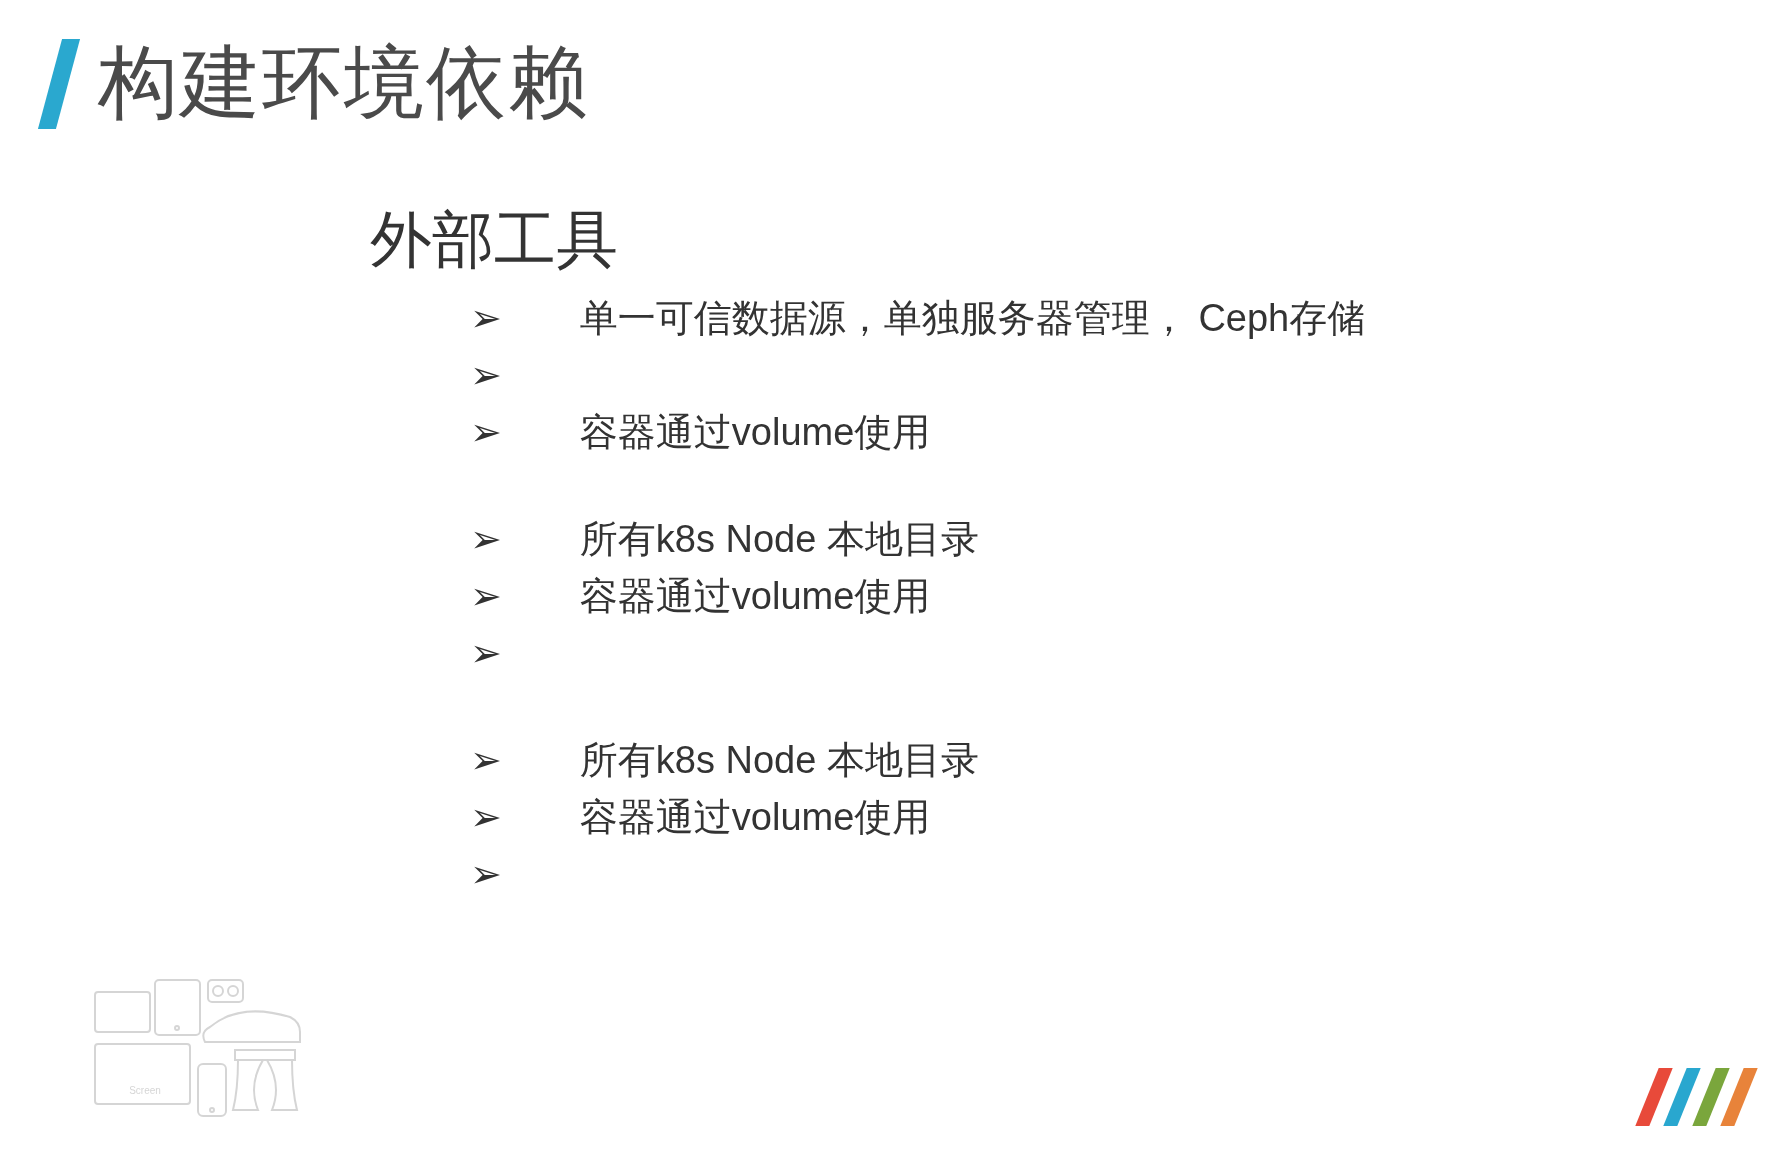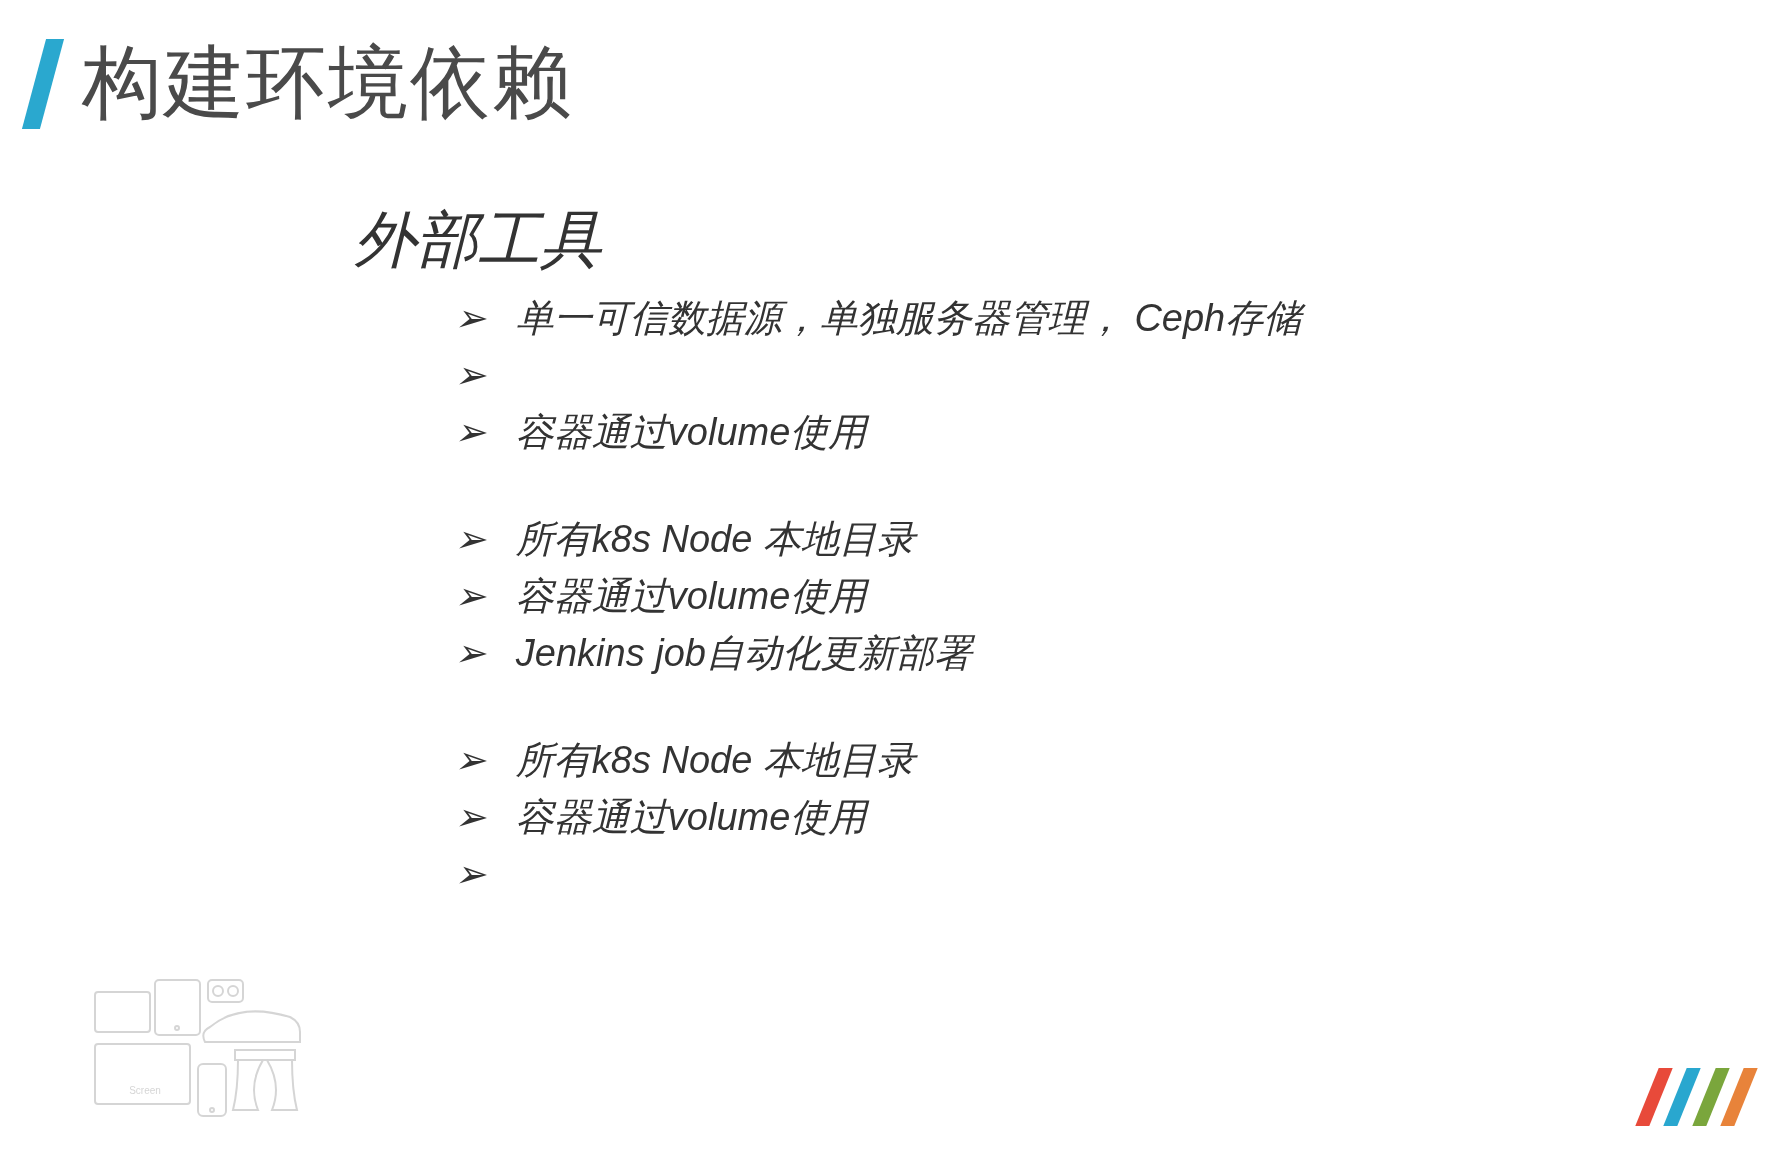--- a/index.html
+++ b/index.html
@@ -11,21 +11,21 @@
       width: 1776px;
       height: 1160px;
       background: #ffffff;
       font-family: "Microsoft YaHei", "Segoe UI", Arial, sans-serif;
       position: relative;
       overflow: hidden;
     }
     .slide {
       width: 100%;
       height: 100%;
-      padding: 30px 34px;
+      padding: 30px 50px;
       position: relative;
     }
     .title-row {
       display: flex;
       align-items: center;
       margin-bottom: 60px;
     }
     .title-bar {
       width: 18px;
       height: 90px;
@@ -37,21 +37,20 @@
       font-size: 80px;
       color: #4a4a4a;
       font-weight: 400;
       letter-spacing: 2px;
     }
     .content {
       margin-left: 320px;
     }
     .section {
       margin-bottom: 50px;
-      font-style: italic;
     }
     .section-heading {
       font-size: 62px;
       color: #333333;
       font-weight: 400;
       margin-bottom: 8px;
     }
     .bullet-list {
       list-style: none;
       margin-left: 100px;
@@ -64,20 +63,21 @@
       align-items: flex-start;
     }
     .bullet-arrow {
       display: inline-block;
       margin-right: 30px;
       font-family: Arial, sans-serif;
       flex-shrink: 0;
     }
     .bullet-text {
       display: inline-block;
+      margin-left: 48px;
     }
     .corner-logo {
       position: absolute;
       right: 30px;
       bottom: 30px;
     }
     .slash {
       display: inline-block;
       width: 14px;
       height: 58px;
@@ -133,21 +133,20 @@
         <li class="bullet-item">
           <span class="bullet-arrow">➢</span>
           <span class="bullet-text">所有k8s Node 本地目录</span>
         </li>
         <li class="bullet-item">
           <span class="bullet-arrow">➢</span>
           <span class="bullet-text">容器通过volume使用</span>
         </li>
         <li class="bullet-item">
           <span class="bullet-arrow">➢</span>
-          <span class="bullet-text">Jenkins job自动化更新部署</span>
         </li>
       </ul>
     </div>
 
     <div class="section">
       <ul class="bullet-list">
         <li class="bullet-item">
           <span class="bullet-arrow">➢</span>
           <span class="bullet-text">所有k8s Node 本地目录</span>
         </li>

